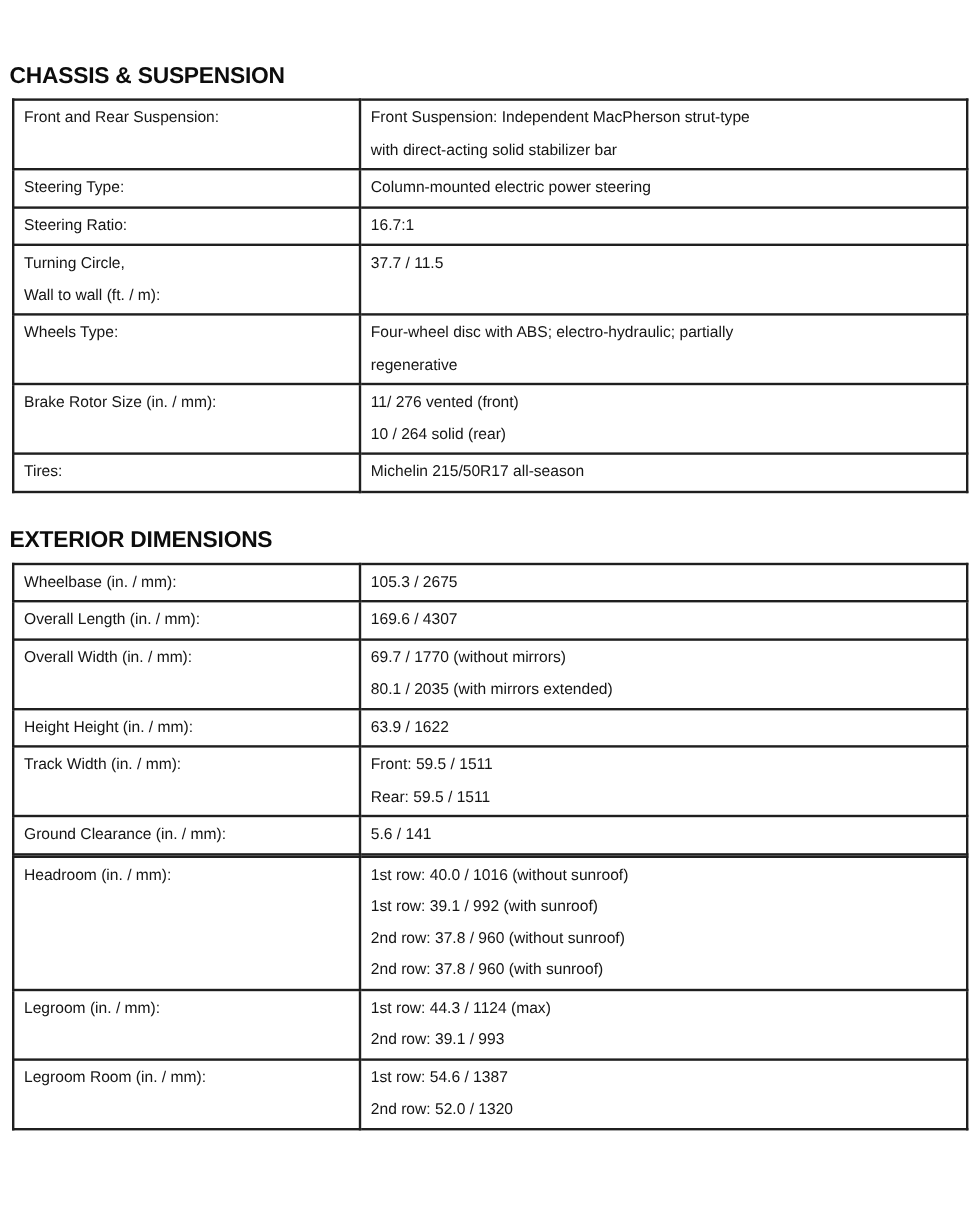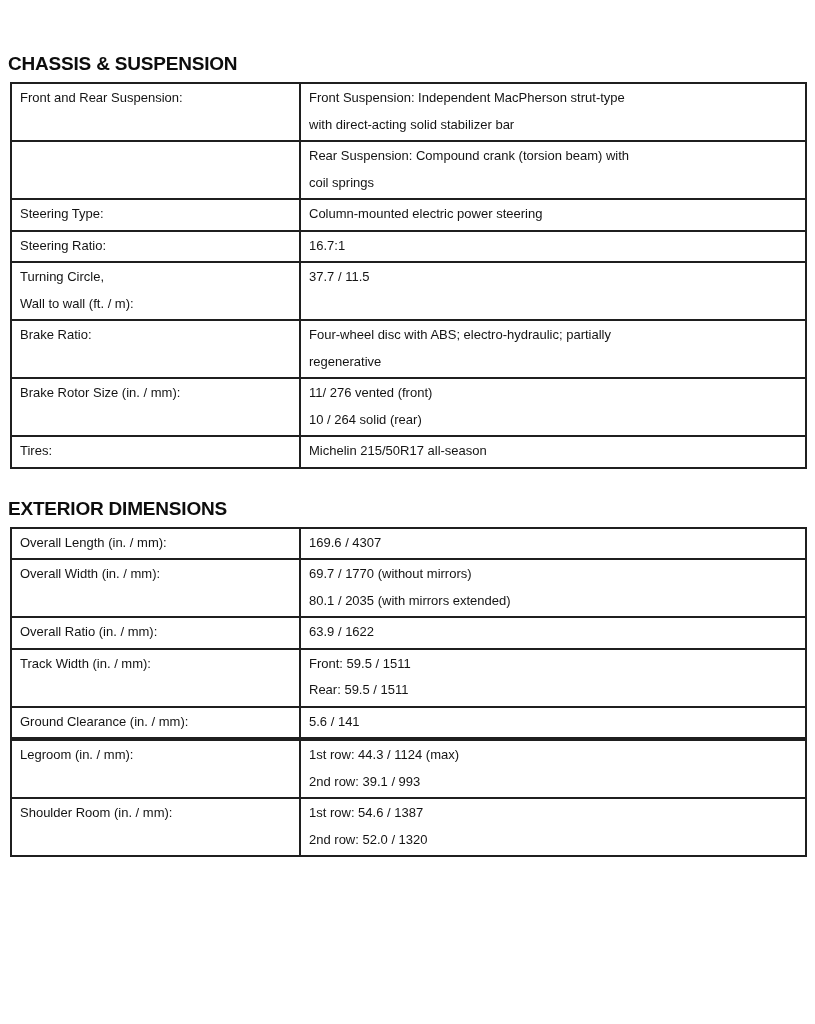--- a/index.html
+++ b/index.html
@@ -62,29 +62,20 @@
             <td class="spec-label-cell">
               <div class="cell-line">Front and Rear Suspension:</div>
             </td>
             <td class="spec-value-cell">
               <div class="cell-line">Front Suspension: Independent MacPherson strut-type</div>
               <div class="cell-line">with direct-acting solid stabilizer bar</div>
             </td>
           </tr>
           <tr>
             <td class="spec-label-cell">
-              <div class="cell-line">&nbsp;</div>
-            </td>
-            <td class="spec-value-cell">
-              <div class="cell-line">Rear Suspension: Compound crank (torsion beam) with</div>
-              <div class="cell-line">coil springs</div>
-            </td>
-          </tr>
-          <tr>
-            <td class="spec-label-cell">
               <div class="cell-line">Steering Type:</div>
             </td>
             <td class="spec-value-cell">
               <div class="cell-line">Column-mounted electric power steering</div>
             </td>
           </tr>
           <tr>
             <td class="spec-label-cell">
               <div class="cell-line">Steering Ratio:</div>
             </td>
@@ -96,21 +87,21 @@
             <td class="spec-label-cell">
               <div class="cell-line">Turning Circle,</div>
               <div class="cell-line">Wall to wall (ft. / m):</div>
             </td>
             <td class="spec-value-cell">
               <div class="cell-line">37.7 / 11.5</div>
             </td>
           </tr>
           <tr>
             <td class="spec-label-cell">
-              <div class="cell-line">Brake Ratio:</div>
+              <div class="cell-line">Wheels Type:</div>
             </td>
             <td class="spec-value-cell">
               <div class="cell-line">Four-wheel disc with ABS; electro-hydraulic; partially</div>
               <div class="cell-line">regenerative</div>
             </td>
           </tr>
           <tr>
             <td class="spec-label-cell">
               <div class="cell-line">Brake Rotor Size (in. / mm):</div>
             </td>
@@ -129,38 +120,46 @@
           </tr>
         </tbody>
       </table>
     </section>
     <section class="spec-section">
       <h2 class="section-title">EXTERIOR DIMENSIONS</h2>
       <table class="spec-table">
         <tbody>
           <tr>
             <td class="spec-label-cell">
+              <div class="cell-line">Wheelbase (in. / mm):</div>
+            </td>
+            <td class="spec-value-cell">
+              <div class="cell-line">105.3 / 2675</div>
+            </td>
+          </tr>
+          <tr>
+            <td class="spec-label-cell">
               <div class="cell-line">Overall Length (in. / mm):</div>
             </td>
             <td class="spec-value-cell">
               <div class="cell-line">169.6 / 4307</div>
             </td>
           </tr>
           <tr>
             <td class="spec-label-cell">
               <div class="cell-line">Overall Width (in. / mm):</div>
             </td>
             <td class="spec-value-cell">
               <div class="cell-line">69.7 / 1770 (without mirrors)</div>
               <div class="cell-line">80.1 / 2035 (with mirrors extended)</div>
             </td>
           </tr>
           <tr>
             <td class="spec-label-cell">
-              <div class="cell-line">Overall Ratio (in. / mm):</div>
+              <div class="cell-line">Height Height (in. / mm):</div>
             </td>
             <td class="spec-value-cell">
               <div class="cell-line">63.9 / 1622</div>
             </td>
           </tr>
           <tr>
             <td class="spec-label-cell">
               <div class="cell-line">Track Width (in. / mm):</div>
             </td>
             <td class="spec-value-cell">
@@ -177,30 +176,41 @@
             </td>
           </tr>
         </tbody>
       </table>
     </section>
     <section class="spec-section">
       <table class="spec-table">
         <tbody>
           <tr>
             <td class="spec-label-cell">
+              <div class="cell-line">Headroom (in. / mm):</div>
+            </td>
+            <td class="spec-value-cell">
+              <div class="cell-line">1st row: 40.0 / 1016 (without sunroof)</div>
+              <div class="cell-line">1st row: 39.1 / 992 (with sunroof)</div>
+              <div class="cell-line">2nd row: 37.8 / 960 (without sunroof)</div>
+              <div class="cell-line">2nd row: 37.8 / 960 (with sunroof)</div>
+            </td>
+          </tr>
+          <tr>
+            <td class="spec-label-cell">
               <div class="cell-line">Legroom (in. / mm):</div>
             </td>
             <td class="spec-value-cell">
               <div class="cell-line">1st row: 44.3 / 1124 (max)</div>
               <div class="cell-line">2nd row: 39.1 / 993</div>
             </td>
           </tr>
           <tr>
             <td class="spec-label-cell">
-              <div class="cell-line">Shoulder Room (in. / mm):</div>
+              <div class="cell-line">Legroom Room (in. / mm):</div>
             </td>
             <td class="spec-value-cell">
               <div class="cell-line">1st row: 54.6 / 1387</div>
               <div class="cell-line">2nd row: 52.0 / 1320</div>
             </td>
           </tr>
         </tbody>
       </table>
     </section>
   </div>

